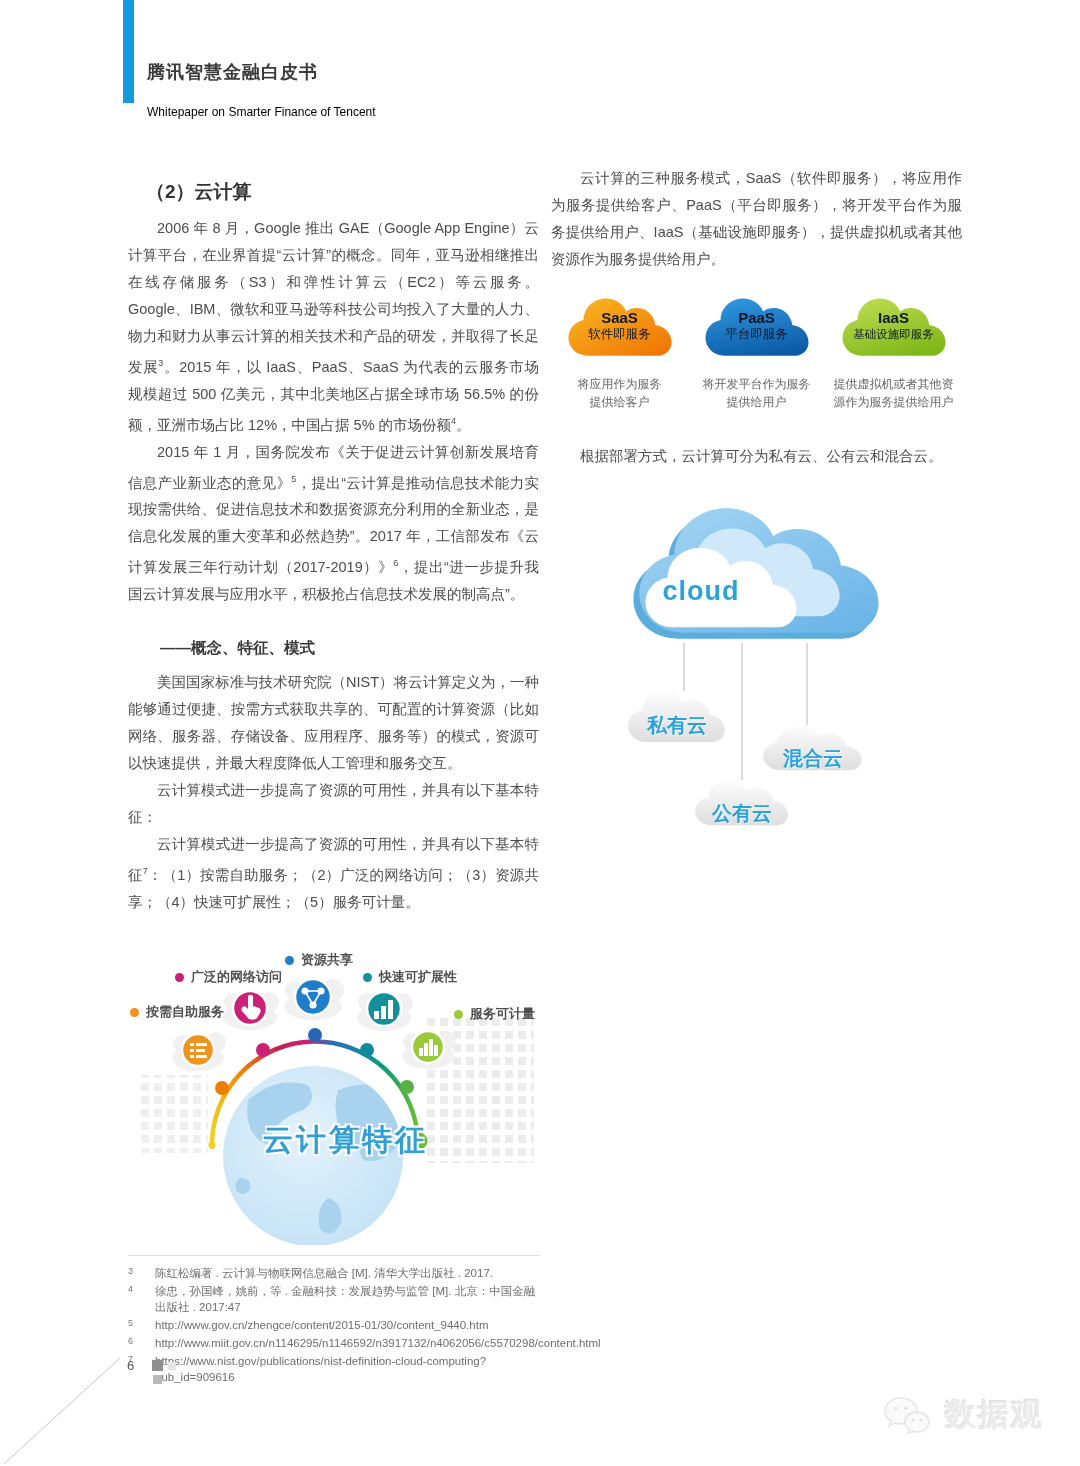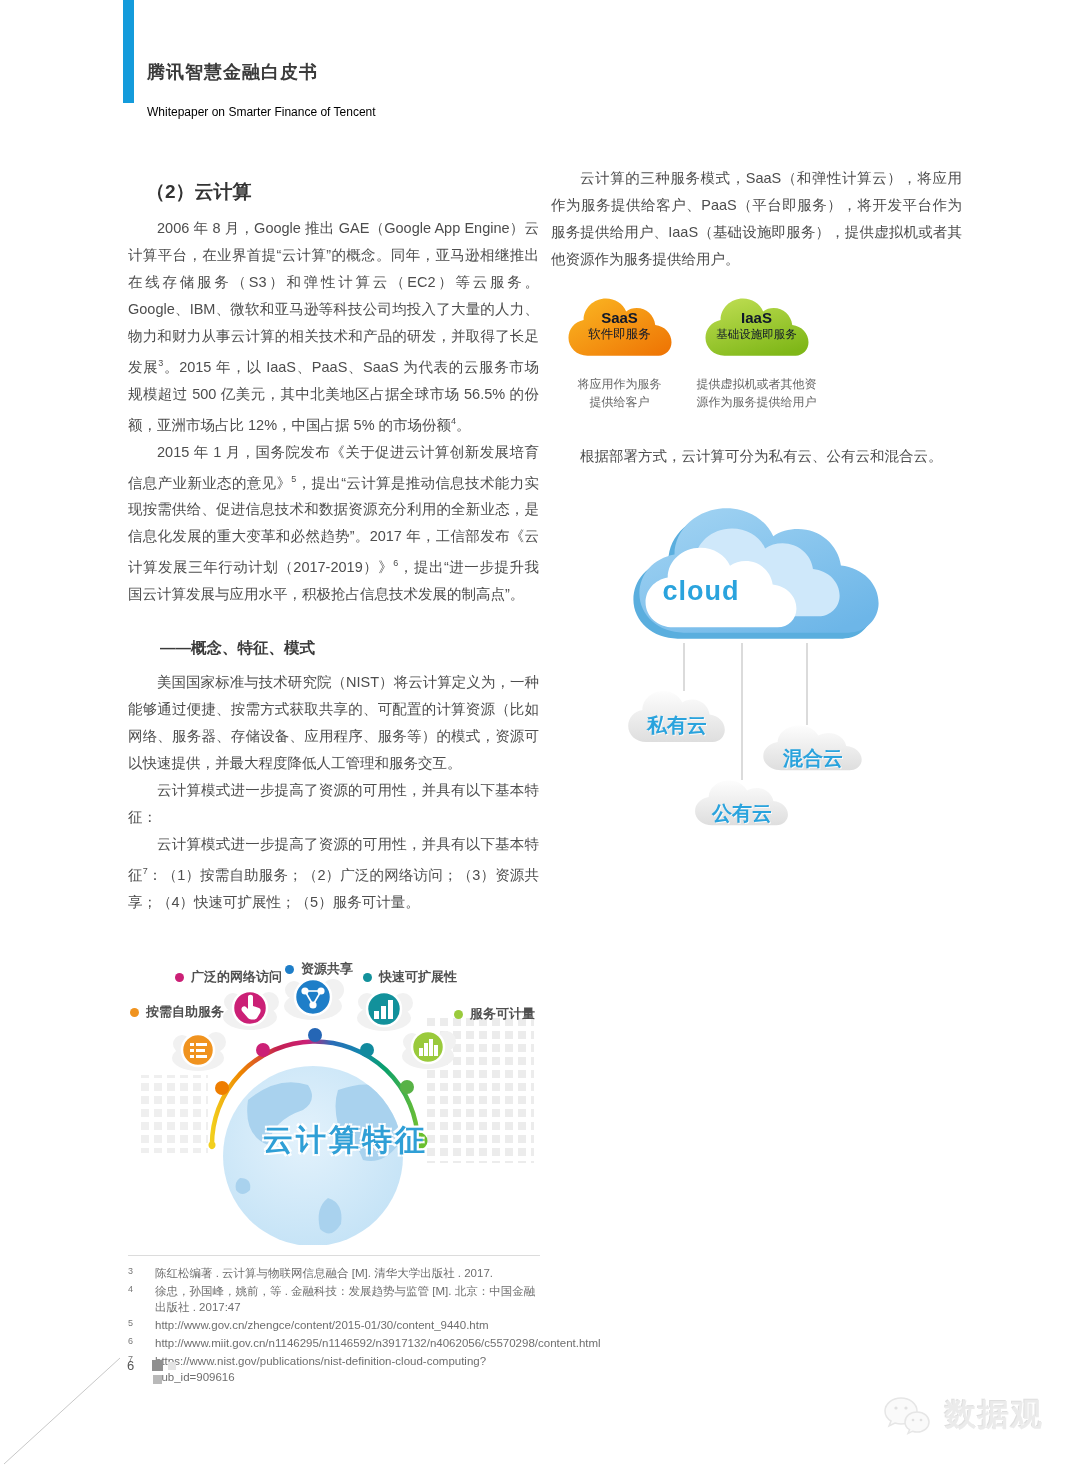--- a/index.html
+++ b/index.html
@@ -52,21 +52,21 @@
   .feature svg.fd { position:absolute; inset:0; }
   .feature-title { position:absolute; left:12px; width:100%; top:180px; text-align:center;
                    font-size:30px; font-weight:bold; color:#2f9fd6; letter-spacing:3px;
                    text-shadow:2px 2px 0 rgba(255,255,255,.95), -2px -2px 0 rgba(255,255,255,.95),
                                2px -2px 0 rgba(255,255,255,.95), -2px 2px 0 rgba(255,255,255,.95); }
   .feat-label { position:absolute; display:flex; align-items:center; gap:7px;
                 font-size:13px; font-weight:600; color:#4f4f4f; white-space:nowrap; }
   .feat-label .dot { width:9px; height:9px; border-radius:50%; flex:0 0 auto; }
   .fl-0 { left:2px;   top:63px; }
   .fl-1 { left:47px;  top:28px; }
-  .fl-2 { left:157px; top:20px; }
+  .fl-2 { left:157px; top:11px; }
   .fl-3 { left:235px; top:28px; }
   .fl-4 { left:326px; top:65px; }
   .d-orange  { background:#f0931f; }
   .d-magenta { background:#cb2076; }
   .d-blue    { background:#1e7ec8; }
   .d-teal    { background:#12919b; }
   .d-green   { background:#9aca3c; }
 
   
   .fn-divider { width:412px; height:1px; background:#dcdcdc; margin-top:10px; }
@@ -266,21 +266,21 @@
           <span class="fn-text">http://www.miit.gov.cn/n1146295/n1146592/n3917132/n4062056/c5570298/content.html</span>
         </div>
       <div class="fn-row">
           <span class="fn-num">7</span>
           <span class="fn-text">https://www.nist.gov/publications/nist-definition-cloud-computing?pub_id=909616</span>
         </div>
     </div>
   </div>
 
   <div class="col col-right">
-    <p class="body">云计算的三种服务模式，SaaS（和弹性计算云），将应用作为服务提供给客户、PaaS（平台即服务），将开发平台作为服务提供给用户、IaaS（基础设施即服务），提供虚拟机或者其他资源作为服务提供给用户。</p>
+    <p class="body">云计算的三种服务模式，SaaS（软件即服务），将应用作为服务提供给客户、PaaS（平台即服务），将开发平台作为服务提供给用户、IaaS（基础设施即服务），提供虚拟机或者其他资源作为服务提供给用户。</p>
 
     <div class="svc-row">
       <div class="svc-col">
         <div class="svc-cloud">
           <svg viewBox="0 0 200 124">
             <defs>
                 <linearGradient id="gSaas" x1="0" y1="0" x2="1" y2="1">
               <stop offset="0" stop-color="#fbb823"></stop>
                   <stop offset="1" stop-color="#ee7203"></stop>
                 </linearGradient>
@@ -288,20 +288,41 @@
             <path d="M169,112 H42 C23,112 8,98 8,80 C8,64 19,51 35,48 C35,27 53,10 75,10 C91,10 105,19 111,33 C116,29 123,27 130,27 C147,27 161,40 163,57 C180,59 192,72 192,88 C192,101 182,112 169,112 Z" fill="url(#gSaas)"></path>
           </svg>
           <div class="svc-txt">
               <span class="svc-name">SaaS</span>
               <span class="svc-label">软件即服务</span>
             </div>
         </div>
         <div class="svc-cap">
             <span>将应用作为服务</span>
             <span>提供给客户</span>
+          </div>
+      </div>
+      <div class="svc-col">
+        <div class="svc-cloud">
+          <svg viewBox="0 0 200 124">
+            <defs>
+                <linearGradient id="gPaas" x1="0.3" y1="0" x2="0.6" y2="1">
+              <stop offset="0" stop-color="#2f97de"></stop>
+                  <stop offset="1" stop-color="#0c5ba6"></stop>
+                </linearGradient>
+              </defs>
+            <path d="M169,112 H42 C23,112 8,98 8,80 C8,64 19,51 35,48 C35,27 53,10 75,10 C91,10 105,19 111,33 C116,29 123,27 130,27 C147,27 161,40 163,57 C180,59 192,72 192,88 C192,101 182,112 169,112 Z" fill="url(#gPaas)"></path>
+          </svg>
+          <div class="svc-txt">
+              <span class="svc-name">PaaS</span>
+              <span class="svc-label">平台即服务</span>
+            </div>
+        </div>
+        <div class="svc-cap">
+            <span>将开发平台作为服务</span>
+            <span>提供给用户</span>
           </div>
       </div>
       <div class="svc-col">
         <div class="svc-cloud">
           <svg viewBox="0 0 200 124">
             <defs>
                 <linearGradient id="gIaas" x1="0.2" y1="0" x2="0.7" y2="1">
               <stop offset="0" stop-color="#bcdc50"></stop>
                   <stop offset="1" stop-color="#7fb718"></stop>
                 </linearGradient>

